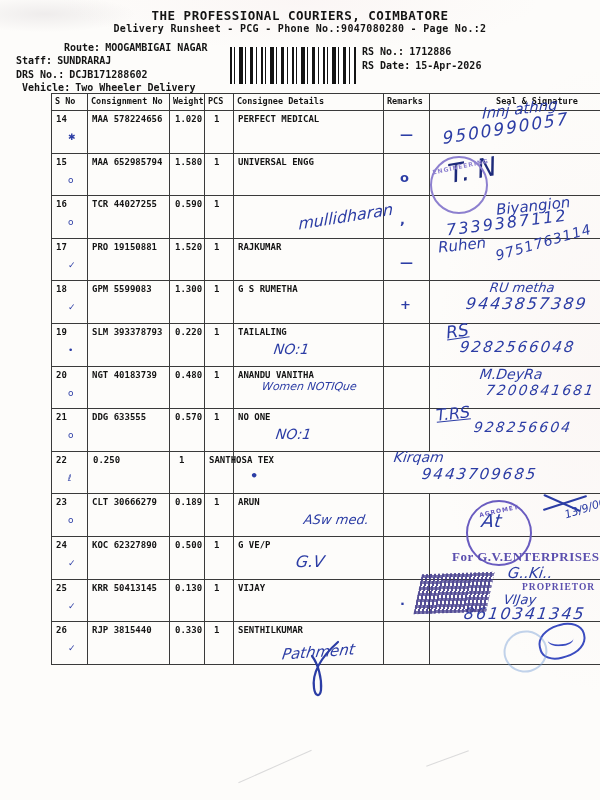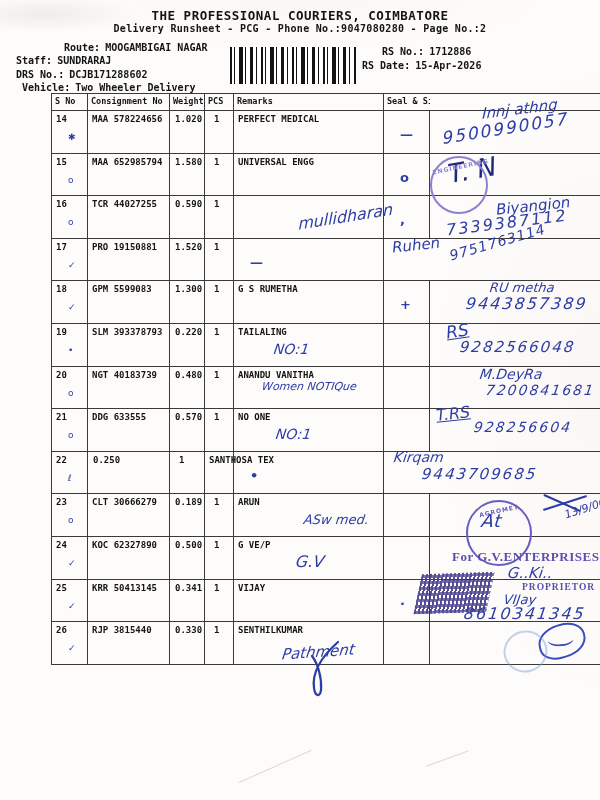--- a/index.html
+++ b/index.html
@@ -12,21 +12,21 @@
     font-family:"DejaVu Sans Mono", monospace; color:#141414;}
   .abs{position:absolute;}
   .title{top:8px;left:0;width:100%;text-align:center;font-weight:bold;font-size:12.5px;letter-spacing:.5px;}
   .subtitle{top:23px;left:0;width:100%;text-align:center;font-weight:bold;font-size:10px;letter-spacing:.3px;}
   .meta{font-weight:bold;font-size:10px;white-space:nowrap;}
   .m-route{top:42px;left:16px;padding-left:48px;} .m-staff{top:55px;left:16px;}
   .m-drs{top:69px;left:16px;} .m-vehicle{top:82px;left:22px;}
   .meta .lbl{margin-right:5px;}
   .barcode{top:47px;left:230px;width:126px;height:37px;
     background:repeating-linear-gradient(90deg,#141414 0 2px,#fff 2px 4px,#141414 4px 5px,#fff 5px 9px,#141414 9px 13px,#fff 13px 15px,#141414 15px 16px,#fff 16px 20px,#141414 20px 23px,#fff 23px 26px,#141414 26px 27px,#fff 27px 31px);}
-  .rsno{top:46px;left:382px;font-weight:bold;font-size:10px;}
+  .rsno{top:46px;left:362px;font-weight:bold;font-size:10px;}
   .rsdate{top:60px;left:362px;font-weight:bold;font-size:10px;}
   .rsno .lbl,.rsdate .lbl{margin-right:5px;}
 
   .table{top:93px;left:19px;width:592px;border:1.2px solid #3a3a3a;margin-left:32px;}
   .thead,.row{display:grid;grid-template-columns:36px 82px 35px 29px 150px 46px 213px;}
   .thead{height:16px;border-bottom:1px solid #3a3a3a;font-size:8.5px;font-weight:bold;}
   .thead .hcell{border-right:1px solid #3a3a3a;padding:2px 2px 0 3px;white-space:nowrap;overflow:hidden;}
   .thead .hcell:last-child{border-right:none;text-align:center;}
   .row{height:41.6px;border-bottom:1px solid #3a3a3a;}
   .row:last-child{border-bottom:none;}
@@ -144,20 +144,21 @@
   <div class="abs rsdate">
     <span class="lbl">RS Date:</span><span>15-Apr-2026</span>
   </div>
 
   <div class="abs table">
     <div class="thead">
       <div class="hcell">S No</div>
       <div class="hcell">Consignment No</div>
       <div class="hcell">Weight</div>
       <div class="hcell">PCS</div>
+      <div class="hcell">Consignee Details</div>
       <div class="hcell">Remarks</div>
       <div class="hcell">Seal &amp; Signature</div>
     </div>
     <div>
         <div class="row row-14">
           <div class="cell c-sno">
             <span class="sno-num">14</span>
             <span class="pen-mark">✱</span>
           </div>
           <div class="cell c-cn">MAA 578224656</div>
@@ -215,20 +216,23 @@
           </div>
         </div>
         <div class="row row-17">
           <div class="cell c-sno">
             <span class="sno-num">17</span>
             <span class="pen-mark">✓</span>
           </div>
           <div class="cell c-cn">PRO 19150881</div>
           <div class="cell c-wt">1.520</div>
           <div class="cell c-pcs">1</div>
+          <div class="cell c-consignee">
+            <div class="printed">RAJKUMAR</div>
+          </div>
           <div class="cell c-remark">
             <span class="remark-mark">—</span>
           </div>
           <div class="cell c-seal">
             <div class="sig-name hwr">Ruhen</div>
             <div class="sig-phone hwr">9751763114</div>
           </div>
         </div>
         <div class="row row-18">
           <div class="cell c-sno">
@@ -362,21 +366,21 @@
             <div class="stamp-text">For G.V.ENTERPRISES</div>
             <div class="stamp-text2">PROPRIETOR</div>
           </div>
         </div>
         <div class="row row-25">
           <div class="cell c-sno">
             <span class="sno-num">25</span>
             <span class="pen-mark">✓</span>
           </div>
           <div class="cell c-cn">KRR 50413145</div>
-          <div class="cell c-wt">0.341</div>
+          <div class="cell c-wt">0.130</div>
           <div class="cell c-pcs">1</div>
           <div class="cell c-consignee">
             <div class="printed">VIJAY</div>
           </div>
           <div class="cell c-remark">
             <span class="remark-mark">·</span>
           </div>
           <div class="cell c-seal">
             <div class="sig-name hwr">VIJay</div>
             <div class="sig-phone hwr">8610341345</div>

